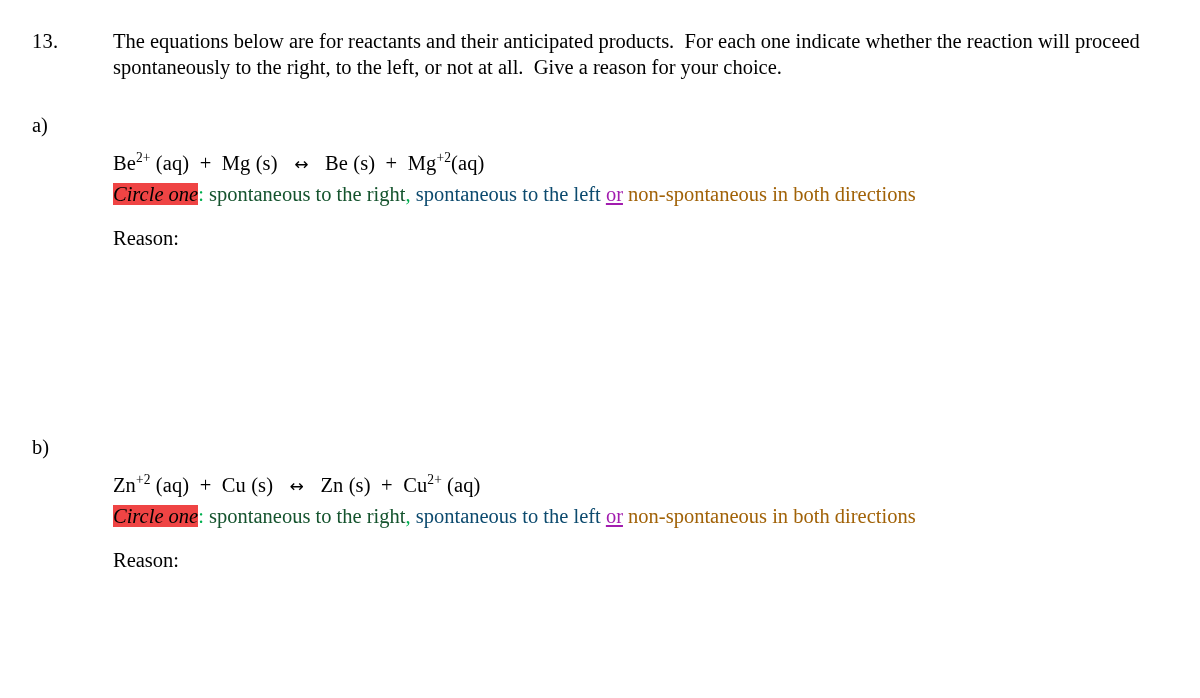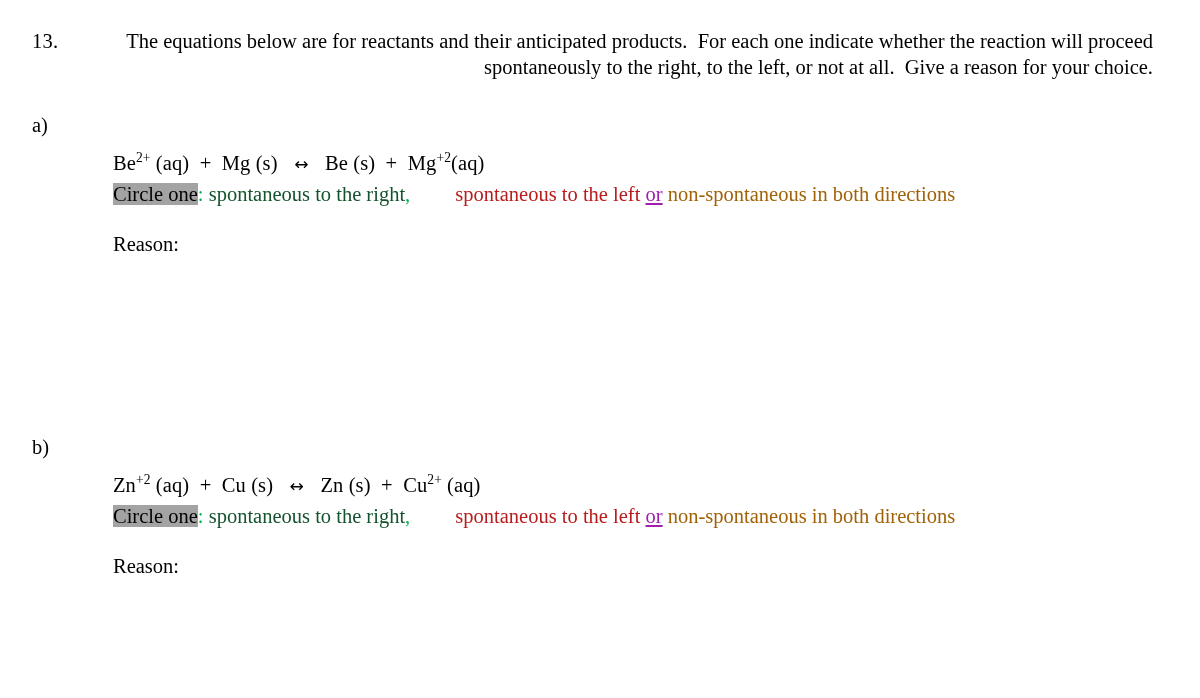--- a/index.html
+++ b/index.html
@@ -37,21 +37,21 @@
     line-height: 26px;
     letter-spacing: 0.2px;
   }
   .q-body {
     position: absolute;
     left: 113px;
     top: 0;
     width: 1040px;
     font-size: 20.5px;
     line-height: 26px;
-    text-align: right;
+    text-align: left;
     white-space: pre-wrap;
   }
 
   
   .part {
     position: absolute;
     left: 0;
     width: 1200px;
   }
   #part-a { top: 112px; }
@@ -87,35 +87,36 @@
     font-size: 17px;
   }
 
   .circle-line {
     margin-top: 4px;
     font-size: 20.5px;
     line-height: 26px;
     white-space: pre;
   }
   .hl {
-    background-color: #a3a3a3;
+    background-color: #ef4444;
     color: #000000;
+    font-style: italic;
   }
   .colon-green { color: #00b050; }
   .opt-right { color: #14532d; }
   .comma-green { color: #00b050; }
-  .opt-left { color: #b91c1c; margin-left: 40px; }
+  .opt-left { color: #0c4a6e; }
   .or-word {
     color: #a21caf;
     text-decoration: underline;
   }
   .opt-none { color: #a16207; }
 
   .reason {
-    margin-top: 24px;
+    margin-top: 18px;
     font-size: 20.5px;
     line-height: 26px;
   }
 </style>
 </head>
 <body>
 
 <div class="page">
 
   <div class="question">

